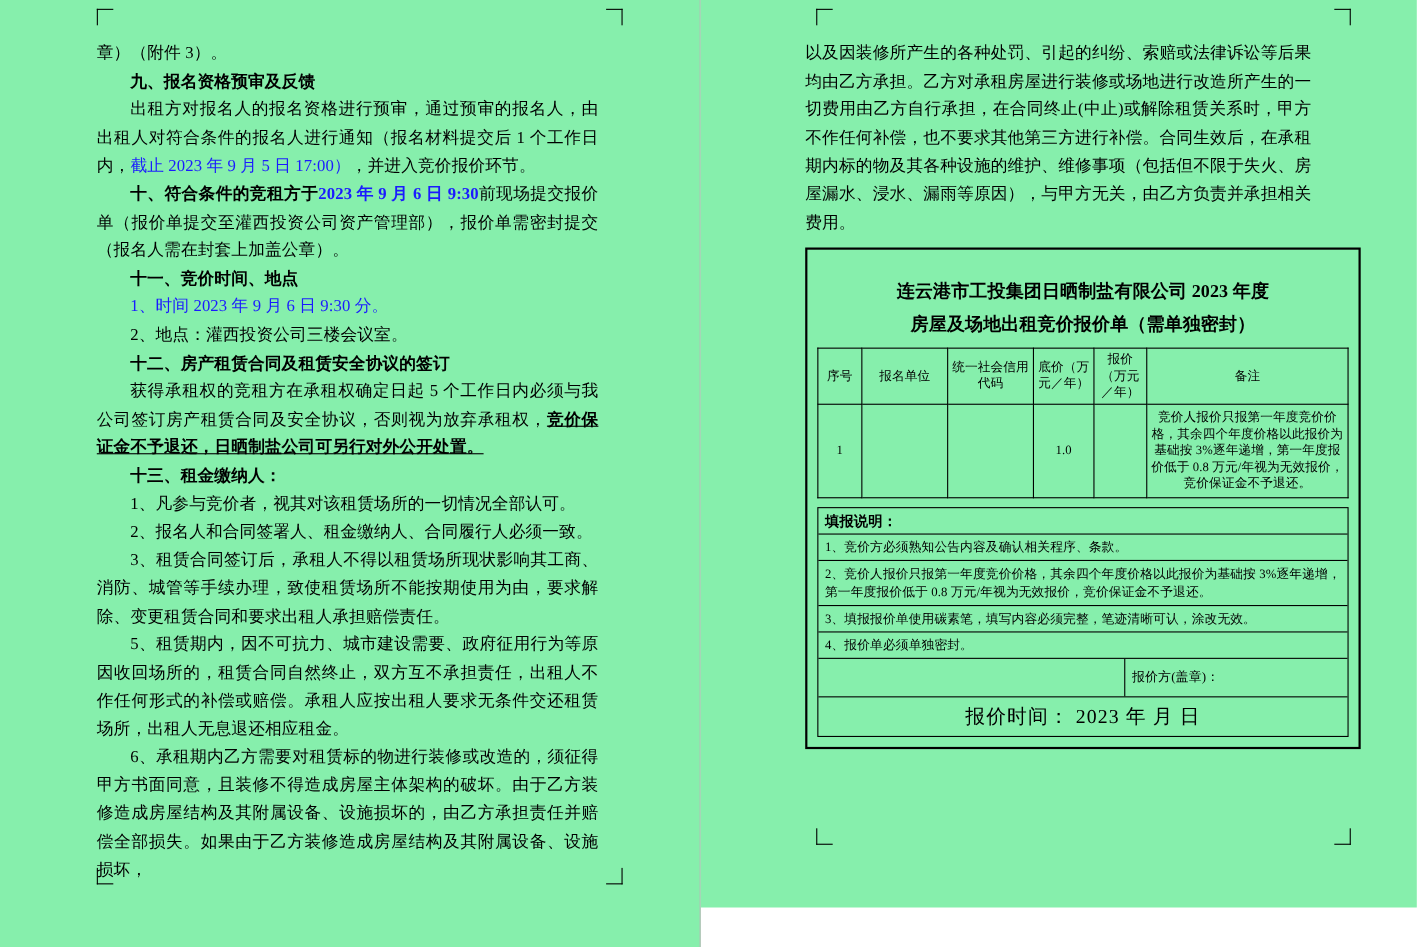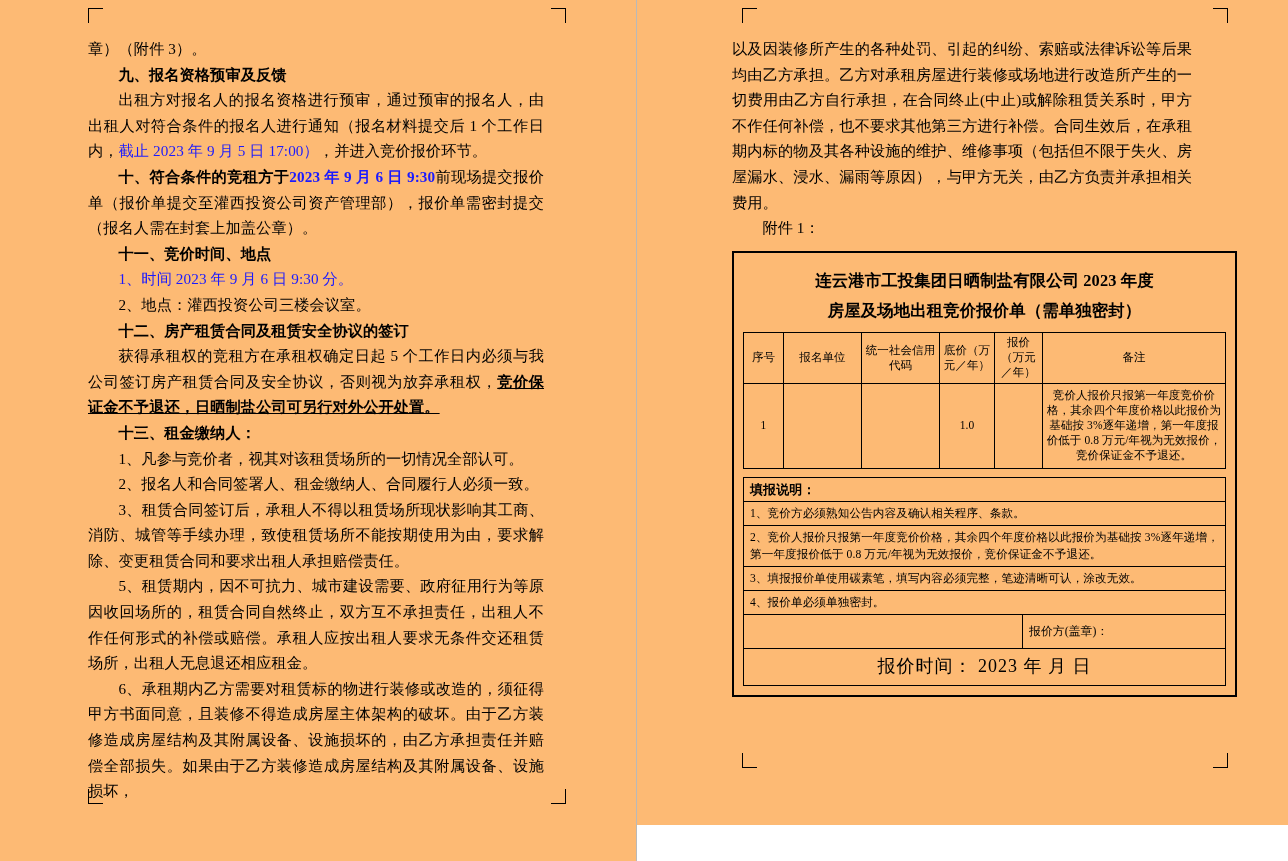--- a/index.html
+++ b/index.html
@@ -17,21 +17,21 @@
   }
   .page-wrap {
     position: absolute;
     top: 0; left: 0;
     width: 1288px;
     height: 861px;
     display: flex;
   }
   .page {
     position: relative;
-    background: #fdba74;
+    background: #86efac;
     box-sizing: border-box;
   }
   .page-left {
     width: 637px;
     height: 861px;
     border-right: 1px solid #b9b9b9;
   }
   .page-right {
     width: 651px;
     height: 825px;
@@ -79,21 +79,21 @@
   .attach-label {
     margin-top: 20px;
     text-indent: 2em;
     font-size: 15.2px;
   }
   .doc-table-box {
     margin-top: 10px;
     width: 505px;
     border: 2px solid #000;
     box-sizing: border-box;
-    padding: 13px 9px 9px 9px;
+    padding: 23px 9px 9px 9px;
   }
   .tbl-title {
     text-align: center;
     font-weight: bold;
     font-size: 16.4px;
     line-height: 30px;
   }
   table.bid {
     border-collapse: collapse;
     width: 100%;
@@ -177,21 +177,20 @@
 
   <div class="page page-right">
     <div class="crop tl" style="left:105px; top:8px;"></div>
     <div class="crop tr" style="right:60px; top:8px;"></div>
     <div class="crop bl" style="left:105px; bottom:57px;"></div>
     <div class="crop br" style="right:60px; bottom:57px;"></div>
 
     <div class="content right-content">
       <p>以及因装修所产生的各种处罚、引起的纠纷、索赔或法律诉讼等后果均由乙方承担。乙方对承租房屋进行装修或场地进行改造所产生的一切费用由乙方自行承担，在合同终止(中止)或解除租赁关系时，甲方不作任何补偿，也不要求其他第三方进行补偿。合同生效后，在承租期内标的物及其各种设施的维护、维修事项（包括但不限于失火、房屋漏水、浸水、漏雨等原因），与甲方无关，由乙方负责并承担相关费用。</p>
 
-      <p class="attach-label">附件 1：</p>
 
       <div class="doc-table-box">
         <div class="tbl-title">连云港市工投集团日晒制盐有限公司 2023 年度</div>
         <div class="tbl-title">房屋及场地出租竞价报价单（需单独密封）</div>
 
         <table class="bid">
           <colgroup>
             <col style="width:40px">
             <col style="width:78px">
             <col style="width:78px">

